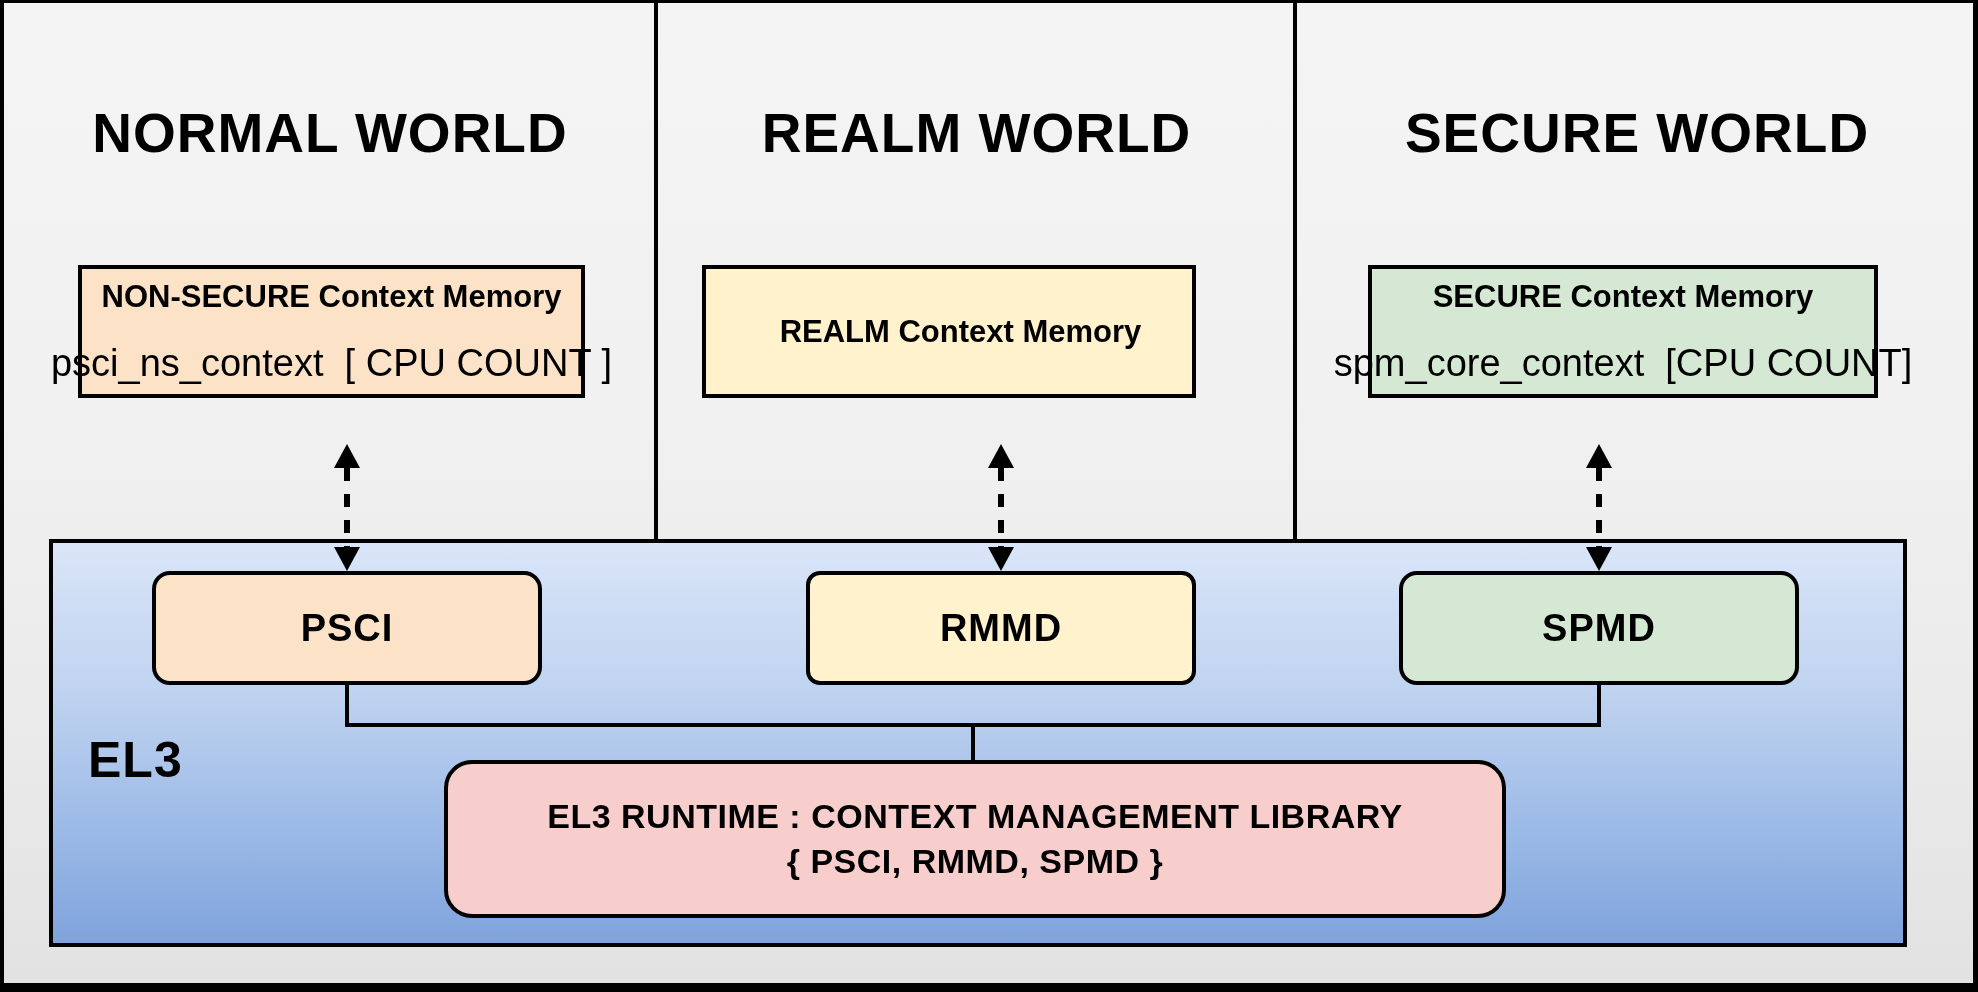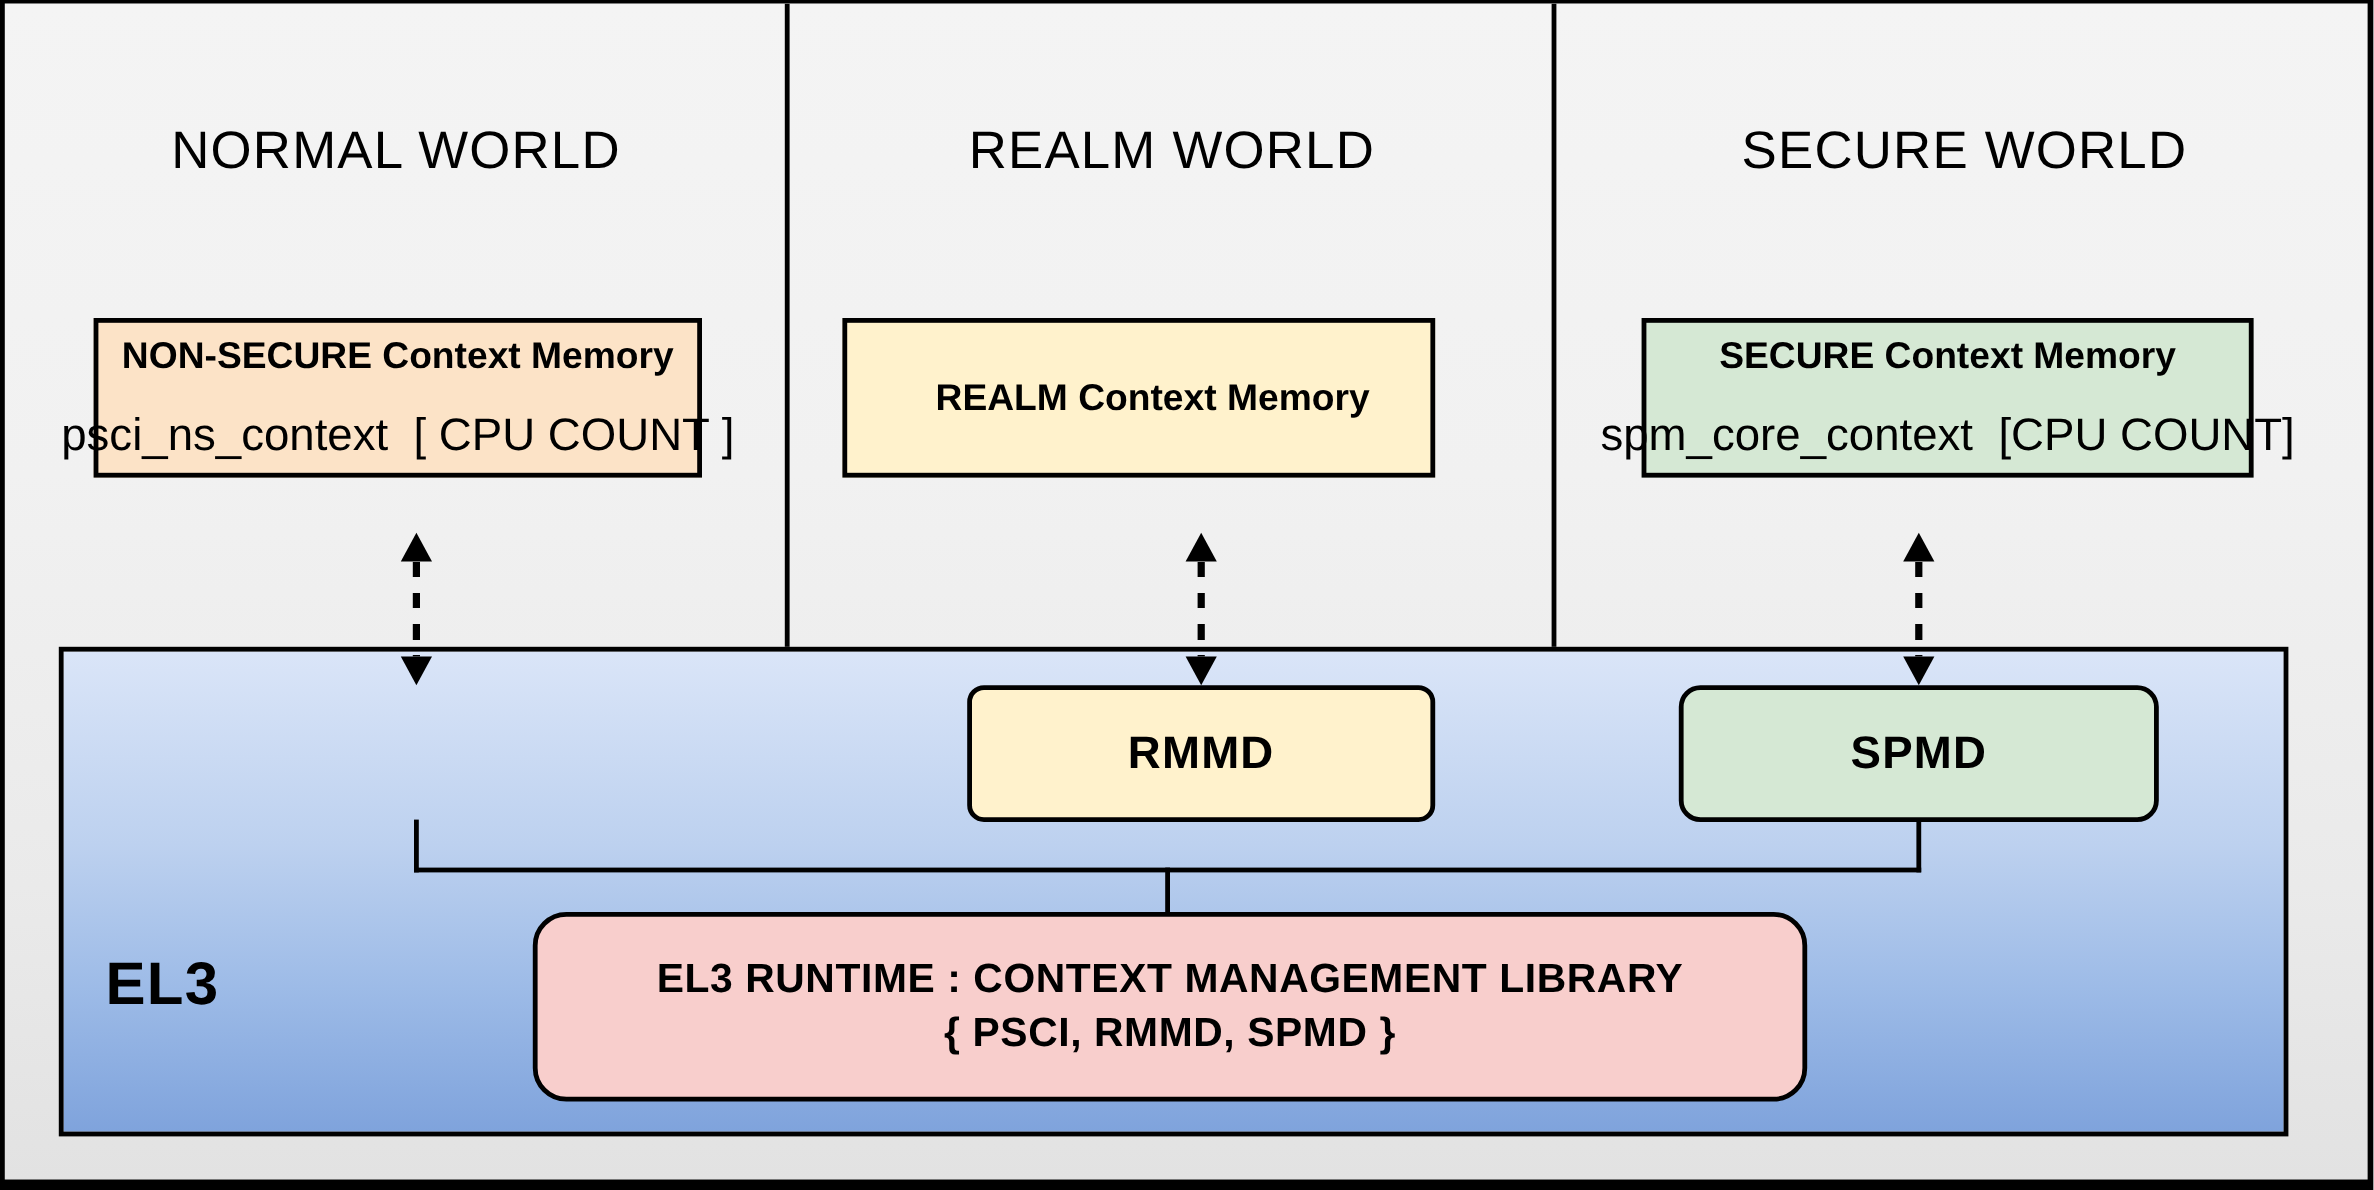--- a/index.html
+++ b/index.html
@@ -13,21 +13,21 @@
     overflow:hidden;
     font-family:"Liberation Sans", sans-serif;
     color:#000;
   }
   .divider{position:absolute;top:0;width:4px;height:536px;background:#000;}
   #divider-1{left:650px;}
   #divider-2{left:1289px;}
 
   .world-header{
     position:absolute;top:98px;
-    font-size:44px;font-weight:normal;letter-spacing:1px;
+    font-size:55px;font-weight:bold;letter-spacing:1px;
     text-align:center;white-space:nowrap;
   }
   #header-normal{left:0;width:652px;}
   #header-realm{left:654px;width:637px;}
   #header-secure{left:1293px;width:680px;}
 
   .mem-box{
     position:absolute;top:262px;height:133px;
     box-sizing:border-box;border:4px solid #000;
     display:flex;flex-direction:column;justify-content:center;align-items:center;
@@ -39,21 +39,21 @@
   .mem-title{font-size:31px;font-weight:bold;white-space:pre;}
   .mem-code{font-size:38px;font-weight:normal;white-space:pre;}
 
   
   #el3-band{
     position:absolute;left:45px;top:536px;width:1858px;height:408px;
     box-sizing:border-box;border:4px solid #000;
     background:linear-gradient(180deg,#dae5f8 0%,#bdd1ef 40%,#9dbbe7 70%,#7fa3dc 100%);
   }
   #el3-label{
-    position:absolute;left:84px;top:788px;
+    position:absolute;left:84px;top:728px;
     font-size:50px;font-weight:bold;letter-spacing:1px;
   }
 
   .component-box{
     position:absolute;top:568px;height:114px;
     box-sizing:border-box;border:4px solid #000;border-radius:18px;
     display:flex;align-items:center;justify-content:center;
     font-size:38px;font-weight:bold;letter-spacing:1px;
   }
   #comp-psci{left:148px;width:390px;}
@@ -123,20 +123,21 @@
     <div class="arrow-head-up"></div>
     <div class="arrow-shaft"></div>
     <div class="arrow-head-down"></div>
   </div>
   <div class="dashed-arrow" id="arrow-secure">
     <div class="arrow-head-up"></div>
     <div class="arrow-shaft"></div>
     <div class="arrow-head-down"></div>
   </div>
 
+  <div class="component-box" id="comp-psci" style="background-color: rgb(252, 227, 199);">PSCI</div>
   <div class="component-box" id="comp-rmmd" style="background-color: rgb(255, 242, 204);">RMMD</div>
   <div class="component-box" id="comp-spmd" style="background-color: rgb(213, 232, 212);">SPMD</div>
 
   <div class="line" id="line-psci-down"></div>
   <div class="line" id="line-spmd-down"></div>
   <div class="line" id="line-bus"></div>
   <div class="line" id="line-center-drop"></div>
 
   <div id="runtime-box" style="background-color: rgb(248, 206, 204);">
     <div class="runtime-line">EL3 RUNTIME : CONTEXT MANAGEMENT LIBRARY</div>

